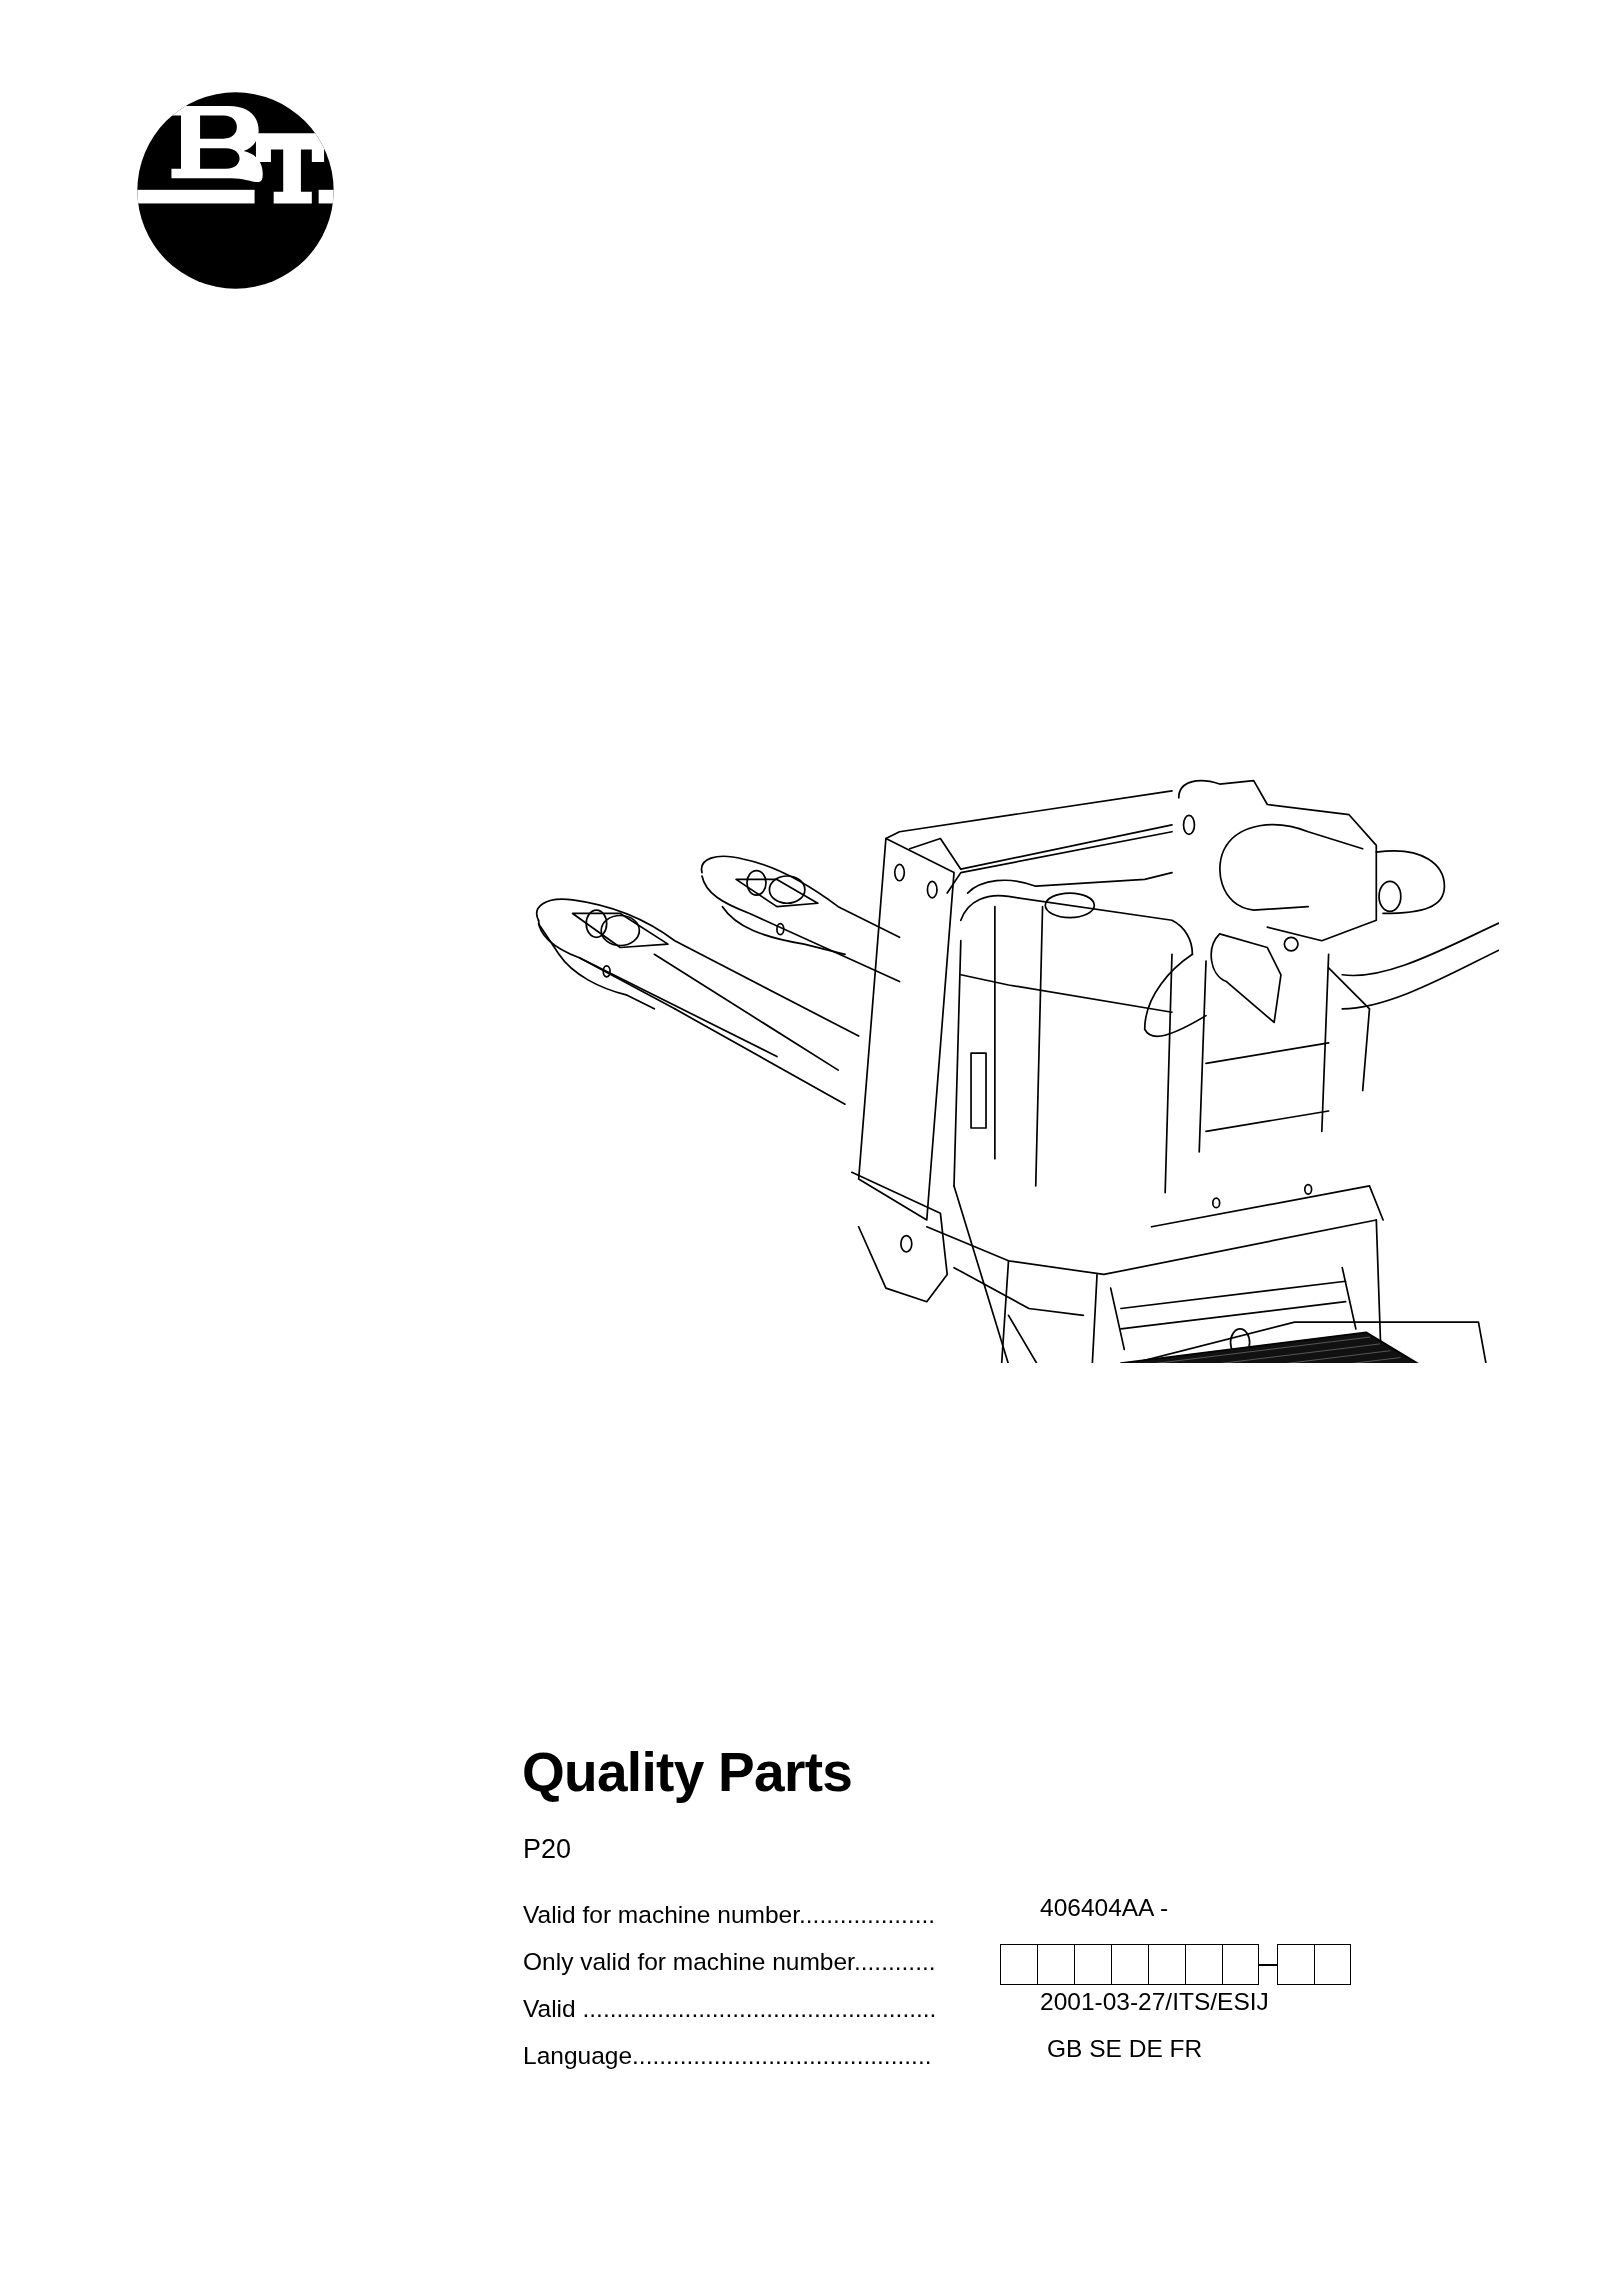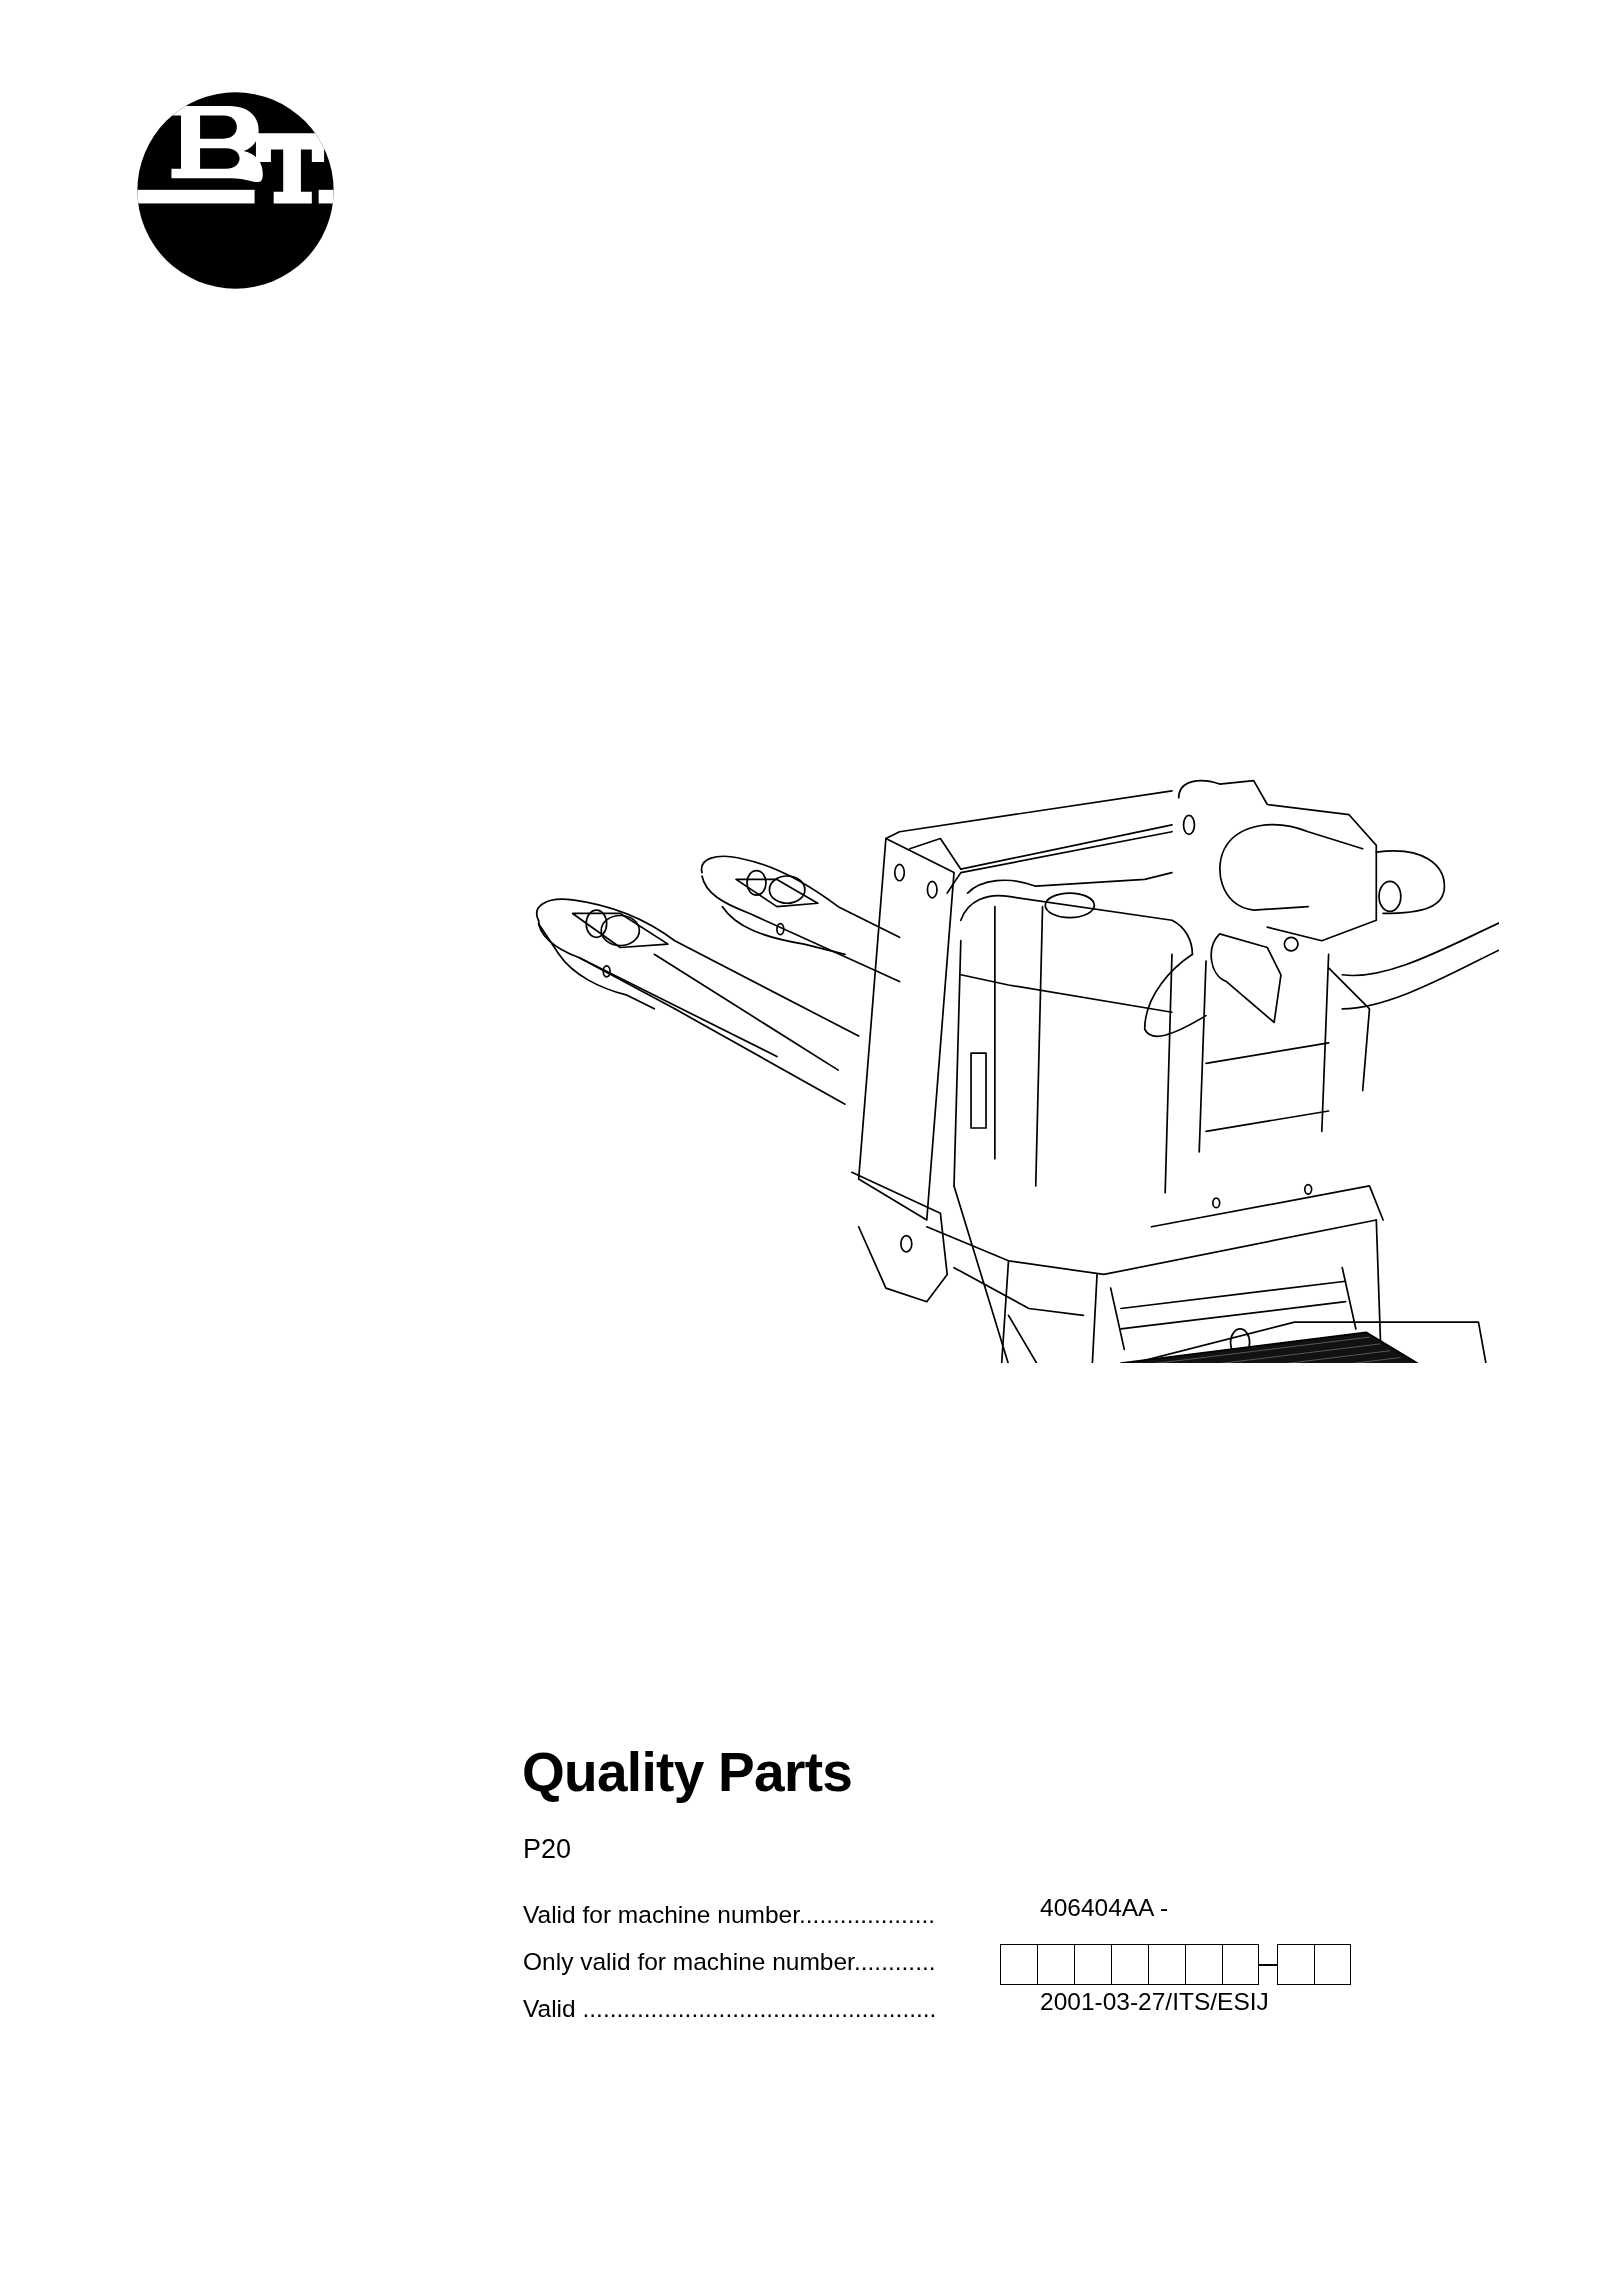--- a/index.html
+++ b/index.html
@@ -181,14 +181,18 @@
       <div class="box last"></div>
       <div class="dash"></div>
       <div class="box"></div>
       <div class="box last"></div>
     </div>
   </div>
   <div class="row">
     <span class="label"><span>Valid </span><span>....................................................</span></span>
     <span class="value">2001-03-27/ITS/ESIJ</span>
   </div>
+  <div class="row lang">
+    <span class="label"><span>Language</span><span>............................................</span></span>
+    <span class="value">GB SE DE FR</span>
+  </div>
 </div>
 
 
 </body></html>

